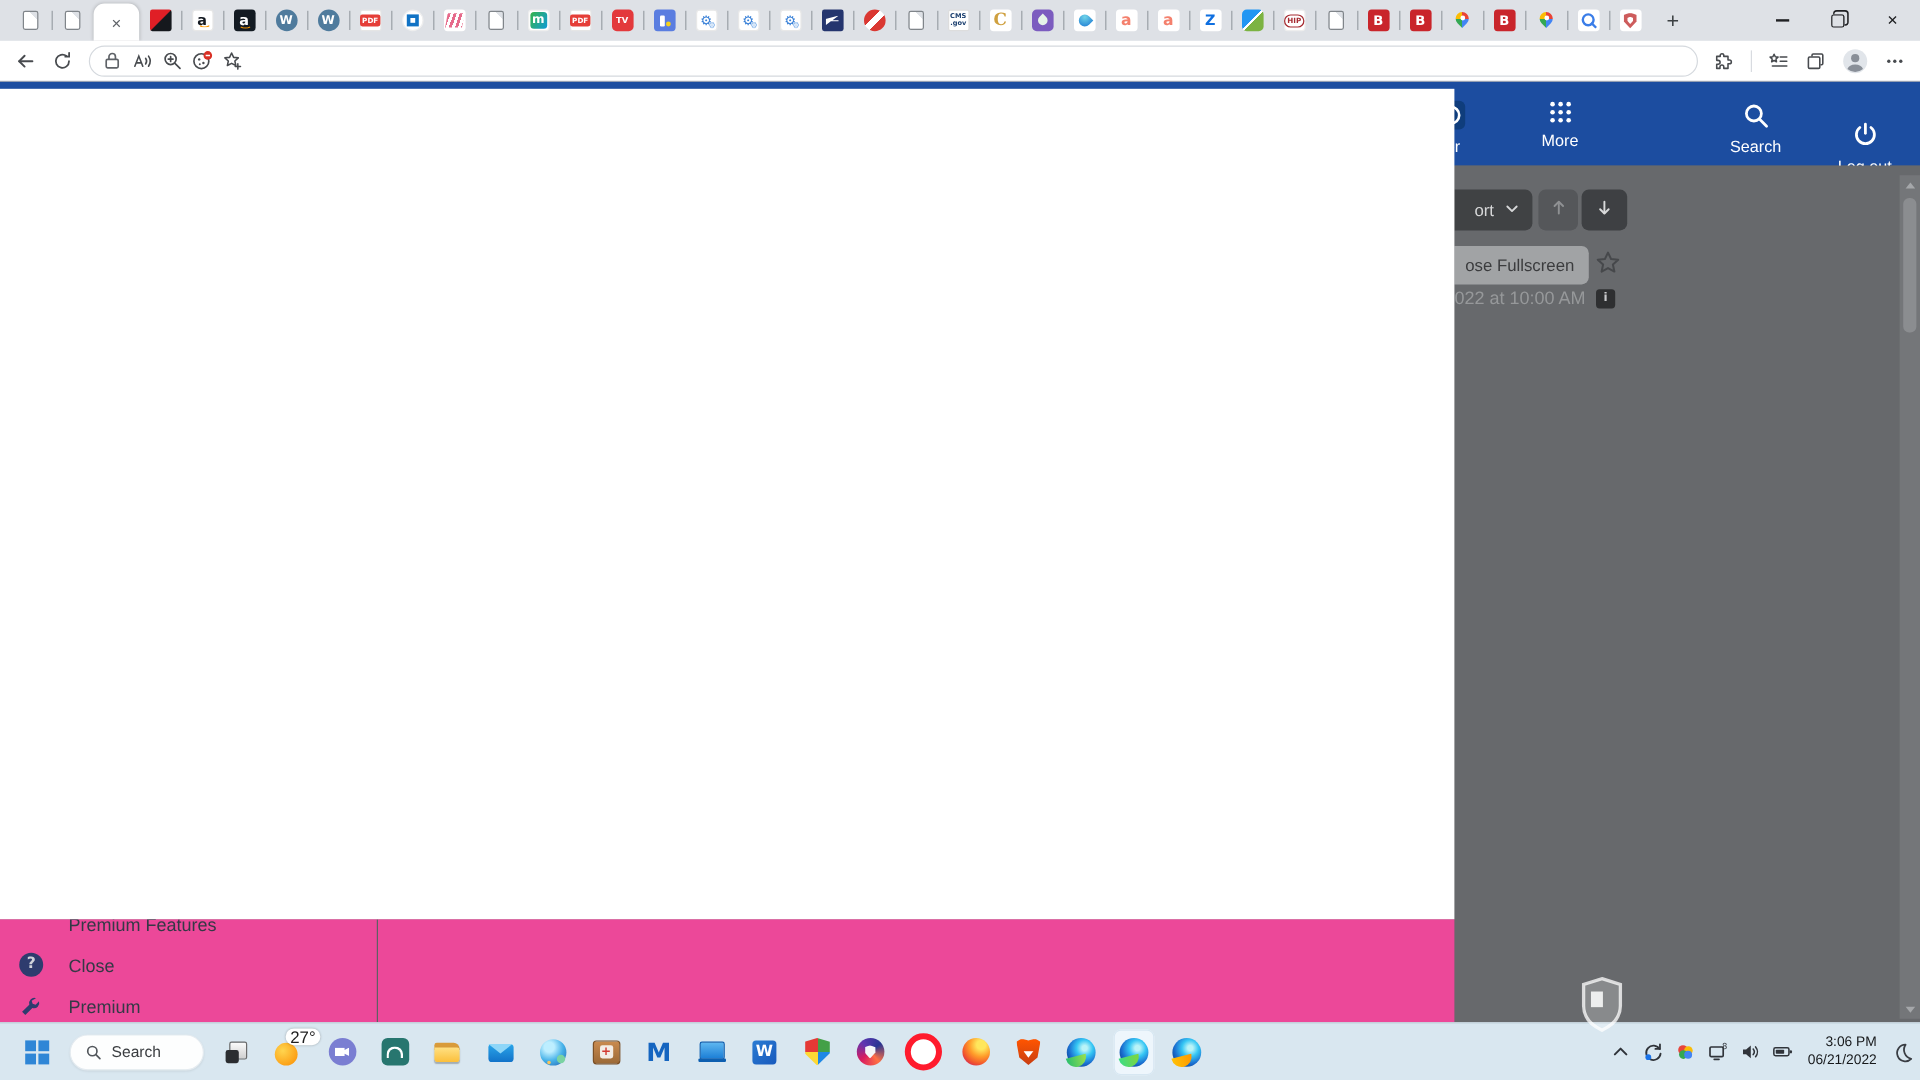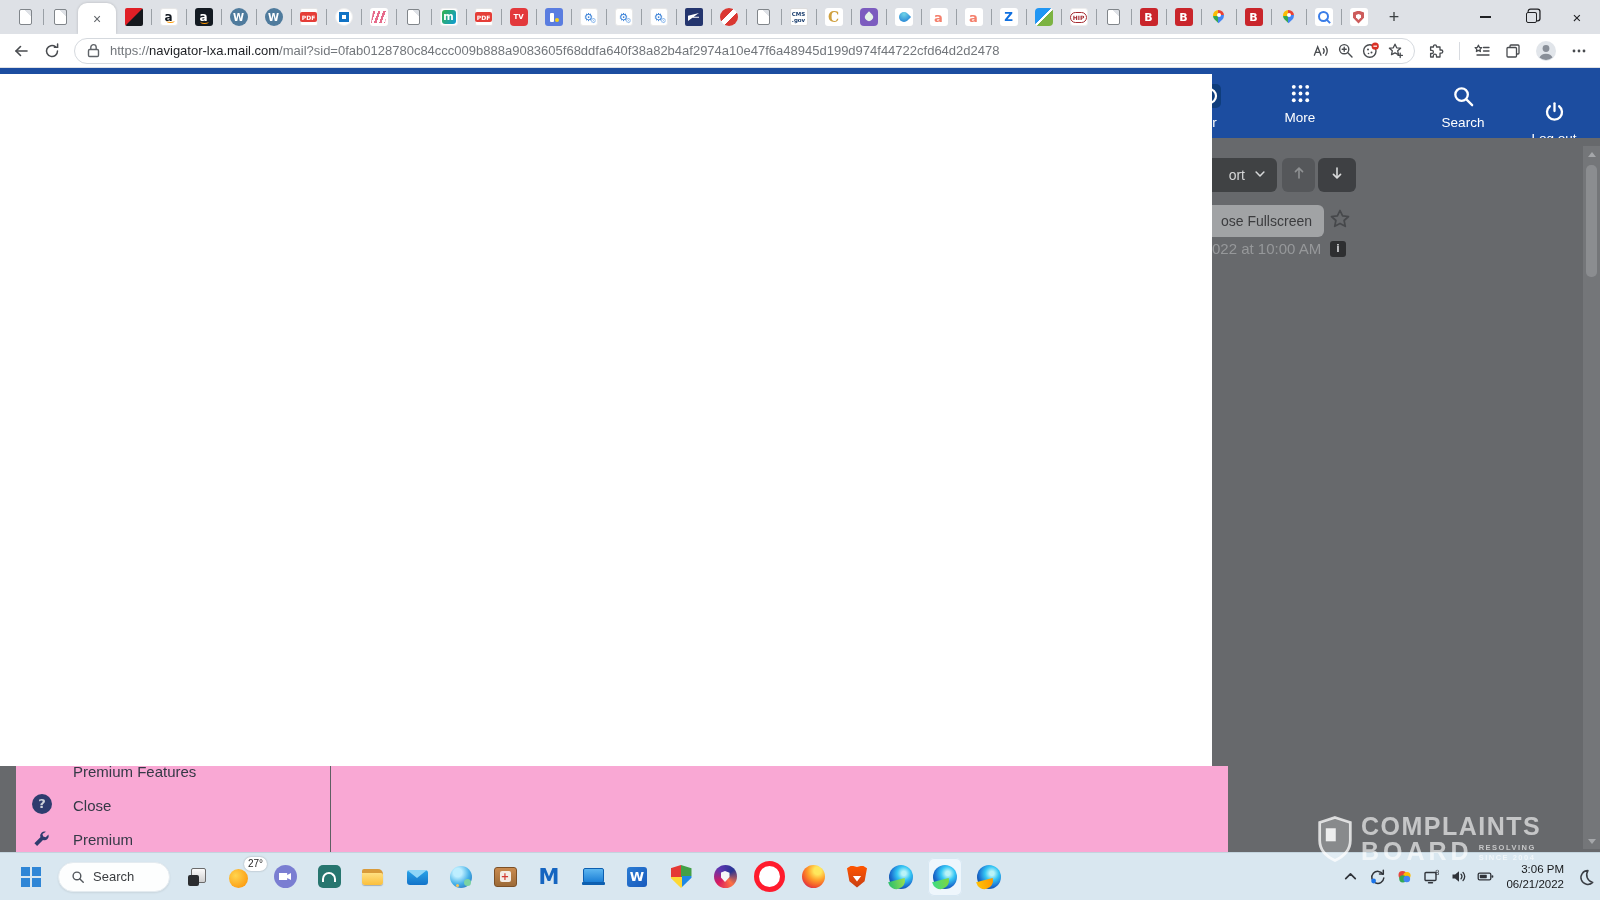--- a/index.html
+++ b/index.html
@@ -62,21 +62,21 @@
   .infoic{position:absolute;left:118px;top:103px;width:16px;height:16px;background:#2e2f31;border-radius:3px;color:#c9cacc;font:700 10px/16px "DejaVu Sans",sans-serif;text-align:center;cursor:pointer}
 
   .scrollbar{position:absolute;right:0;top:8px;width:17px;height:703px;background:#747679}
   .sb-arrow{position:absolute;left:0;width:17px;height:16px;display:grid;place-items:center;cursor:pointer}
   .sb-up{top:0}.sb-down{bottom:0}
   .sb-up::before{content:"";border-left:4px solid transparent;border-right:4px solid transparent;border-bottom:5px solid #a5a7aa}
   .sb-down::before{content:"";border-left:4px solid transparent;border-right:4px solid transparent;border-top:5px solid #a5a7aa}
   .sb-thumb{position:absolute;left:3px;top:19px;width:11px;height:112px;background:#8b8d90;border-radius:5px;cursor:grab}
 
   
-  .ovbl{position:absolute;left:16px;top:698px;width:1212px;height:86px;background:#f9a8d4;overflow:hidden;z-index:2}
+  .ovbl{position:absolute;left:0;top:698px;width:1212px;height:86px;background:#ec4899;overflow:hidden;z-index:2}
   .sidediv{position:absolute;left:314px;top:0;bottom:0;width:1px;background:#5e6063}
   .sideitem{position:absolute;font-size:15px;color:#343946;cursor:pointer}
   .si-premium{left:57px;top:-3px}
   .si-help{left:57px;top:31px}
   .si-settings{left:57px;top:65px}
   .qic{position:absolute;left:16px;top:28px;width:20px;height:20px;border-radius:50%;background:#2e3c6e;color:#cfd3da;font:700 13px/20px "DejaVu Sans",sans-serif;text-align:center}
   .wic{position:absolute;left:15px;top:62px;width:20px;height:20px}
   .wic svg{width:20px;height:20px}
 
   
@@ -99,21 +99,21 @@
   .ti{width:28px;height:28px;position:relative;display:flex;align-items:center;justify-content:center;flex:none}
   .ti::before,.ti::after{position:absolute}
 
   .ti-start::before{content:"";width:9px;height:9px;background:#2f86d6;box-shadow:11px 0 #2f86d6,0 11px #2f86d6,11px 11px #2f86d6;top:4px;left:4px}
   .tb-search{width:112px;height:30px;background:#fdfefe;border:1px solid #e4ebf0;border-radius:16px;display:flex;align-items:center;gap:8px;padding:0 12px;cursor:pointer;flex:none;box-shadow:0 1px 2px rgba(0,0,0,.08)}
   .tbs-mag svg{width:14px;height:14px;display:block}
   .tbs-label{font-size:13px;color:#3a3d40}
   .ti-task-view::before{content:"";width:13px;height:13px;background:linear-gradient(#fbfbfb,#cfcfcf);border:1px solid #6b6b6b;border-radius:2px;right:5px;top:5px}
   .ti-task-view::after{content:"";width:11px;height:11px;background:#2b2d30;border-radius:2px;left:5px;bottom:5px}
   .ti-weather::before{content:"";width:19px;height:19px;border-radius:50%;background:radial-gradient(circle at 35% 35%,#ffd54f,#fb8c00);left:2px;top:6px}
-  .wbadge{position:absolute;top:-1px;right:-9px;background:#fff;border-radius:9px;font-size:10px;line-height:14px;padding:0 4px;color:#1f1f1f;box-shadow:0 0 2px rgba(0,0,0,.3);z-index:2}
+  .wbadge{position:absolute;top:-1px;right:-9px;background:#fff;border-radius:9px;font-size:14px;line-height:14px;padding:0 4px;color:#1f1f1f;box-shadow:0 0 2px rgba(0,0,0,.3);z-index:2}
   .ti-teams::before{content:"";width:23px;height:23px;border-radius:50%;background:#7a7ed2}
   .ti-teams::after{content:"";width:12px;height:7px;background:#fff;clip-path:polygon(0 0,68% 0,68% 28%,100% 0,100% 100%,68% 72%,68% 100%,0 100%)}
   .ti-podcast-teal::before{content:"";width:23px;height:23px;border-radius:5px;background:#27766f}
   .ti-podcast-teal::after{content:"";width:10px;height:8px;border:2px solid #fff;border-bottom:none;border-radius:7px 7px 0 0;top:9px}
   .ti-file-explorer::before{content:"";width:21px;height:6px;background:#d99b3a;top:6px;left:3px;border-radius:2px 5px 0 0}
   .ti-file-explorer::after{content:"";width:21px;height:12px;background:linear-gradient(#ffe082,#fbbf3b);top:10px;left:3px;border-radius:0 2px 3px 3px;box-shadow:0 1px 1px rgba(0,0,0,.25)}
   .ti-mail-app::before{content:"";width:21px;height:15px;background:linear-gradient(#2aa5e9,#1273c9);border-radius:3px;top:7px}
   .ti-mail-app::after{content:"";border-left:10.5px solid transparent;border-right:10.5px solid transparent;border-top:8px solid #8ed6f8;top:7px}
   .ti-paint-3d::before{content:"";width:22px;height:22px;border-radius:50%;background:radial-gradient(circle at 35% 30%,#bdeeff 0 20%,#45b1e8 55%,#2a6fb8 90%)}
   .ti-paint-3d::after{content:"";width:7px;height:7px;border-radius:50%;background:#7ad3a2;right:4px;bottom:5px;box-shadow:-10px 3px 0 -2px #f6c35b}
@@ -347,21 +347,20 @@
           <path d="M14.6 2v3.2h-3.2"></path>
         </svg>
       </span>
     <div class="urlpill">
       <span class="pillic">
           <svg viewBox="0 0 17 17" fill="none" stroke="#5f6368" stroke-width="1.4">
             <rect x="3.5" y="7.5" width="10" height="7" rx="1.2"></rect>
             <path d="M5.8 7.5V5.3a2.7 2.7 0 0 1 5.4 0v2.2"></path>
           </svg>
         </span>
-      <span class="urltext"><span class="u-scheme">https://</span><span class="u-host">navigator-lxa.mail.com</span><span class="u-path">/mail?sid=0fab0128780c84ccc009b888a9083605f68ddfa640f38a82b4af2974a10e47f6a48945d199d974f44722cfd64d2d2478</span></span>
       <span class="pillic">
           <svg viewBox="0 0 18 17" fill="none" stroke="#484b4f" stroke-width="1.4" stroke-linecap="round">
             <path d="M2.5 13.5 6 4.5l3.5 9M3.8 10.5h4.4"></path>
             <path d="M12 6.5q1.8 2.5 0 5"></path>
             <path d="M14.6 4.5q3 4.5 0 9"></path>
           </svg>
         </span>
       <span class="pillic">
           <svg viewBox="0 0 17 17" fill="none" stroke="#484b4f" stroke-width="1.4" stroke-linecap="round">
             <circle cx="7.2" cy="7.2" r="4.6"></circle>
@@ -517,30 +516,20 @@
 
   </div>
 
   <div class="watermark">
     <span class="wm-shield">
         <svg viewBox="0 0 24 30">
           <path d="M12 1l10 3.2v11.6c0 6.8-5 10.9-10 13.2C7 26.7 2 22.6 2 15.8V4.2z" fill="rgba(255,255,255,.22)" stroke="rgba(255,255,255,.75)" stroke-width="1.8"></path>
           <rect x="6" y="8" width="6.5" height="8.5" fill="rgba(255,255,255,.85)"></rect>
         </svg>
       </span>
-    <div>
-      <div class="wm-title">COMPLAINTS</div>
-      <div class="wm-row2">
-        <span class="wm-sub">BOARD</span>
-        <span class="wm-tag">
-          <span>RESOLVING</span>
-          <span>SINCE 2004</span>
-        </span>
-      </div>
-    </div>
   </div>
 
   <div class="taskbar">
     <div style="display:flex;align-items:center;gap:10px">
         <div class="tbtn">
           <span class="ti ti-start"></span>
         </div>
         <div class="tb-search">
           <span class="tbs-mag">
             <svg viewBox="0 0 16 16" fill="none" stroke="#52575c" stroke-width="1.6" stroke-linecap="round">

